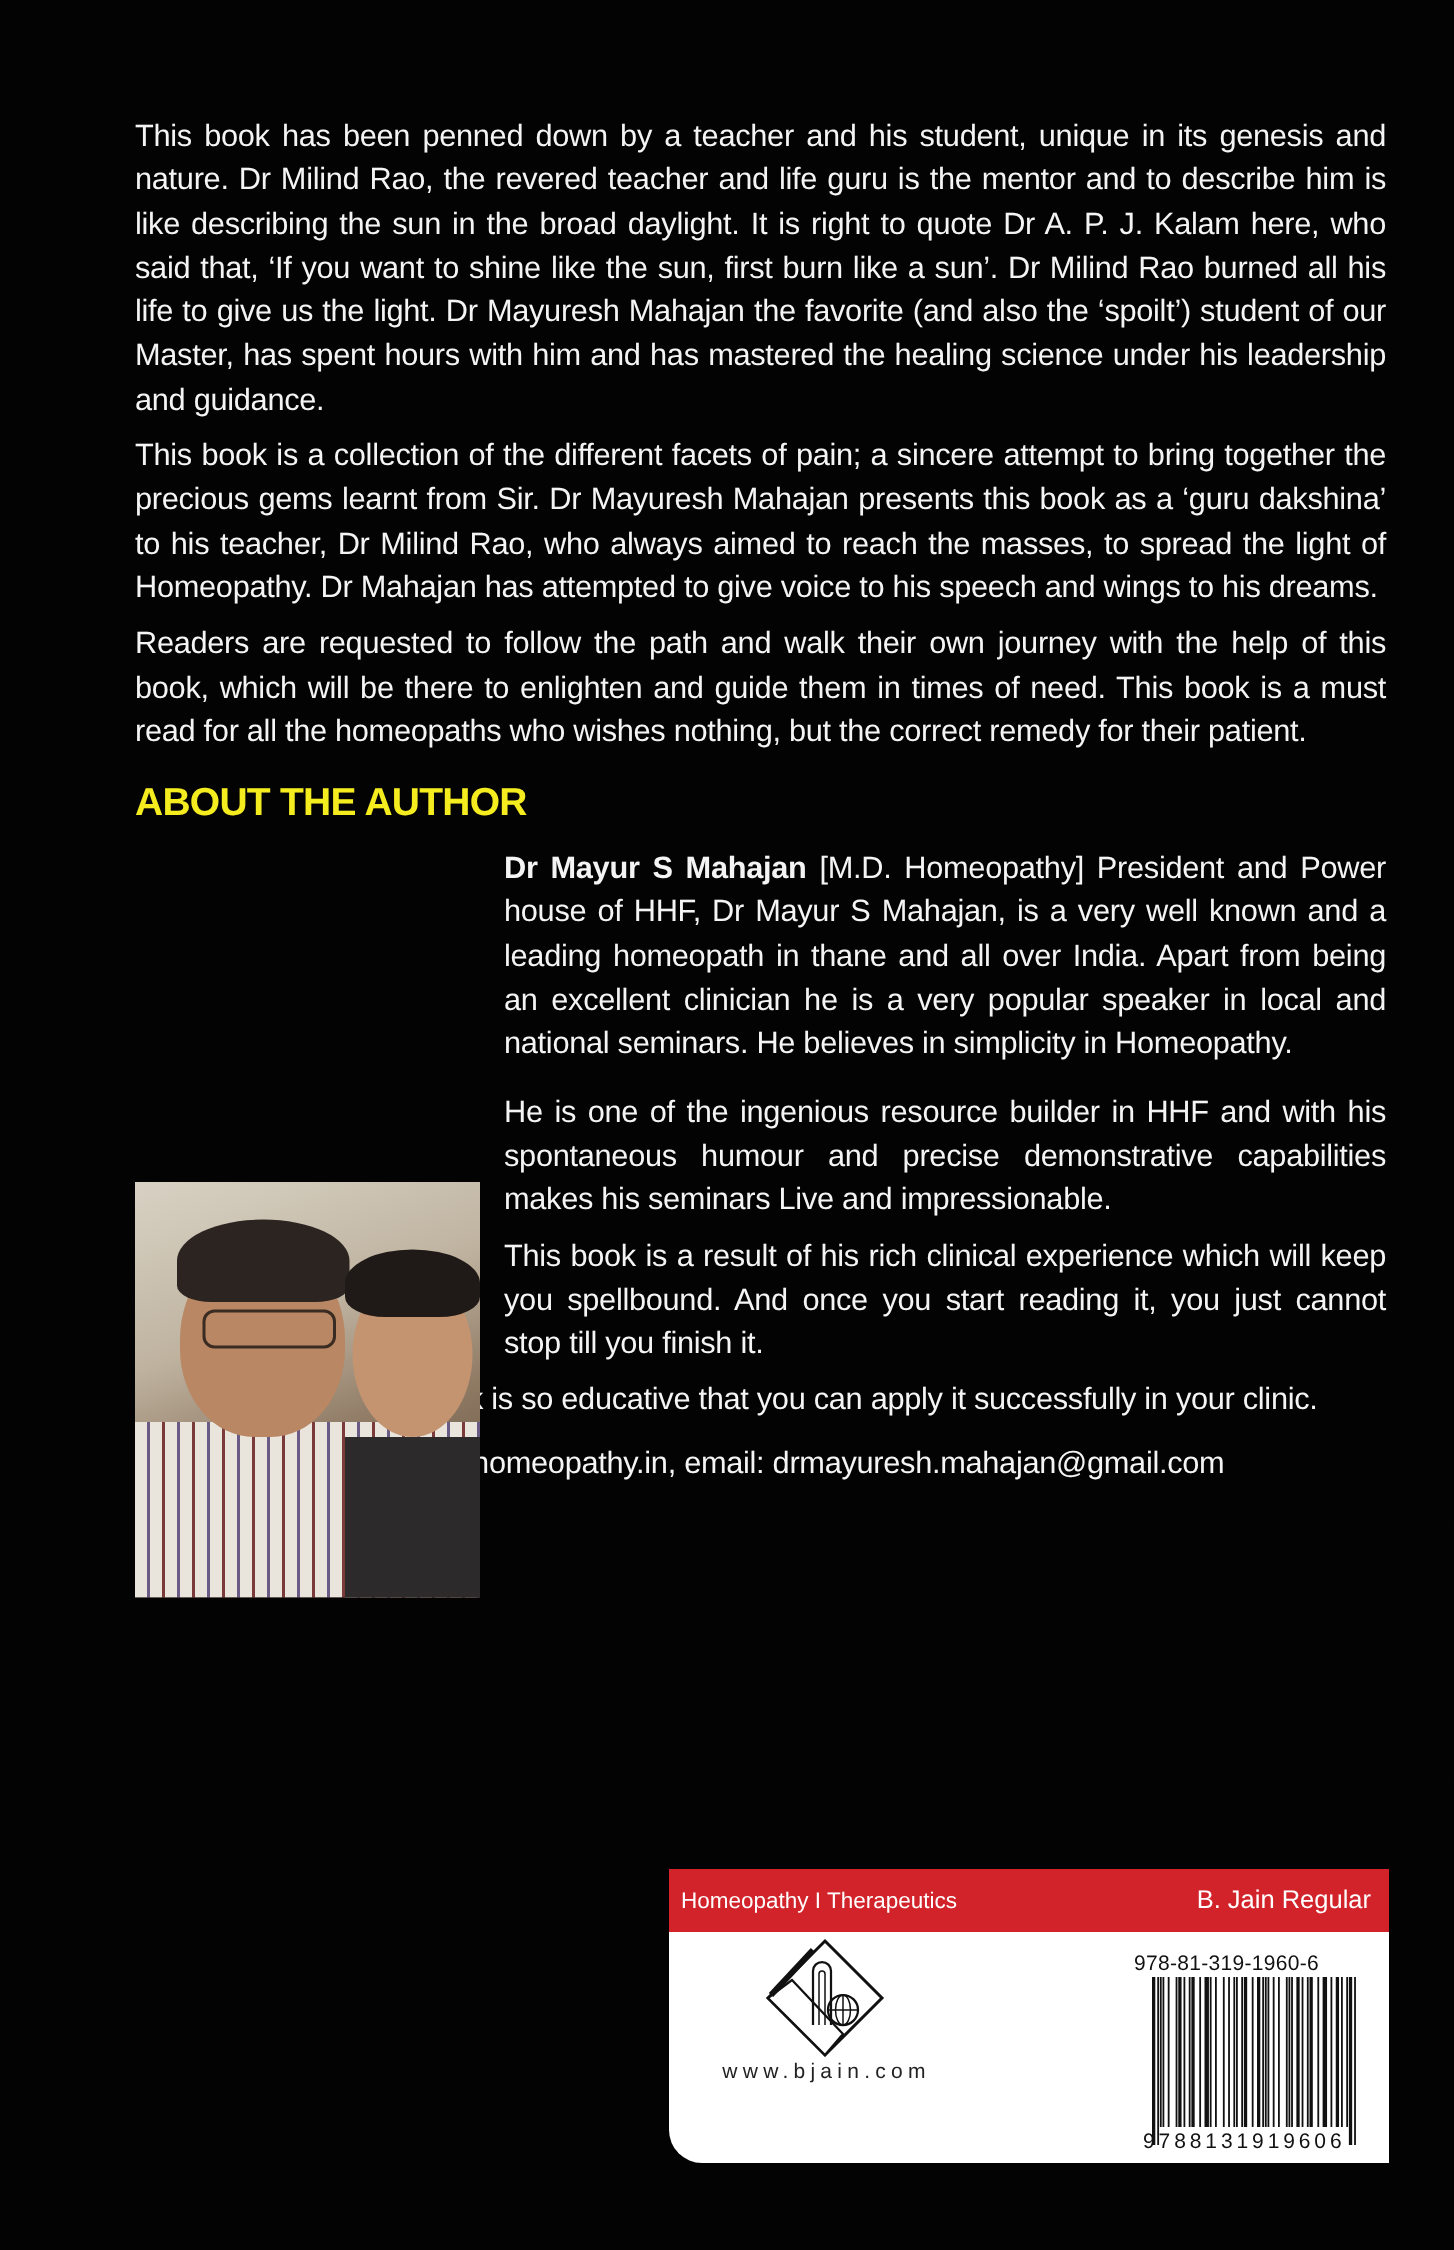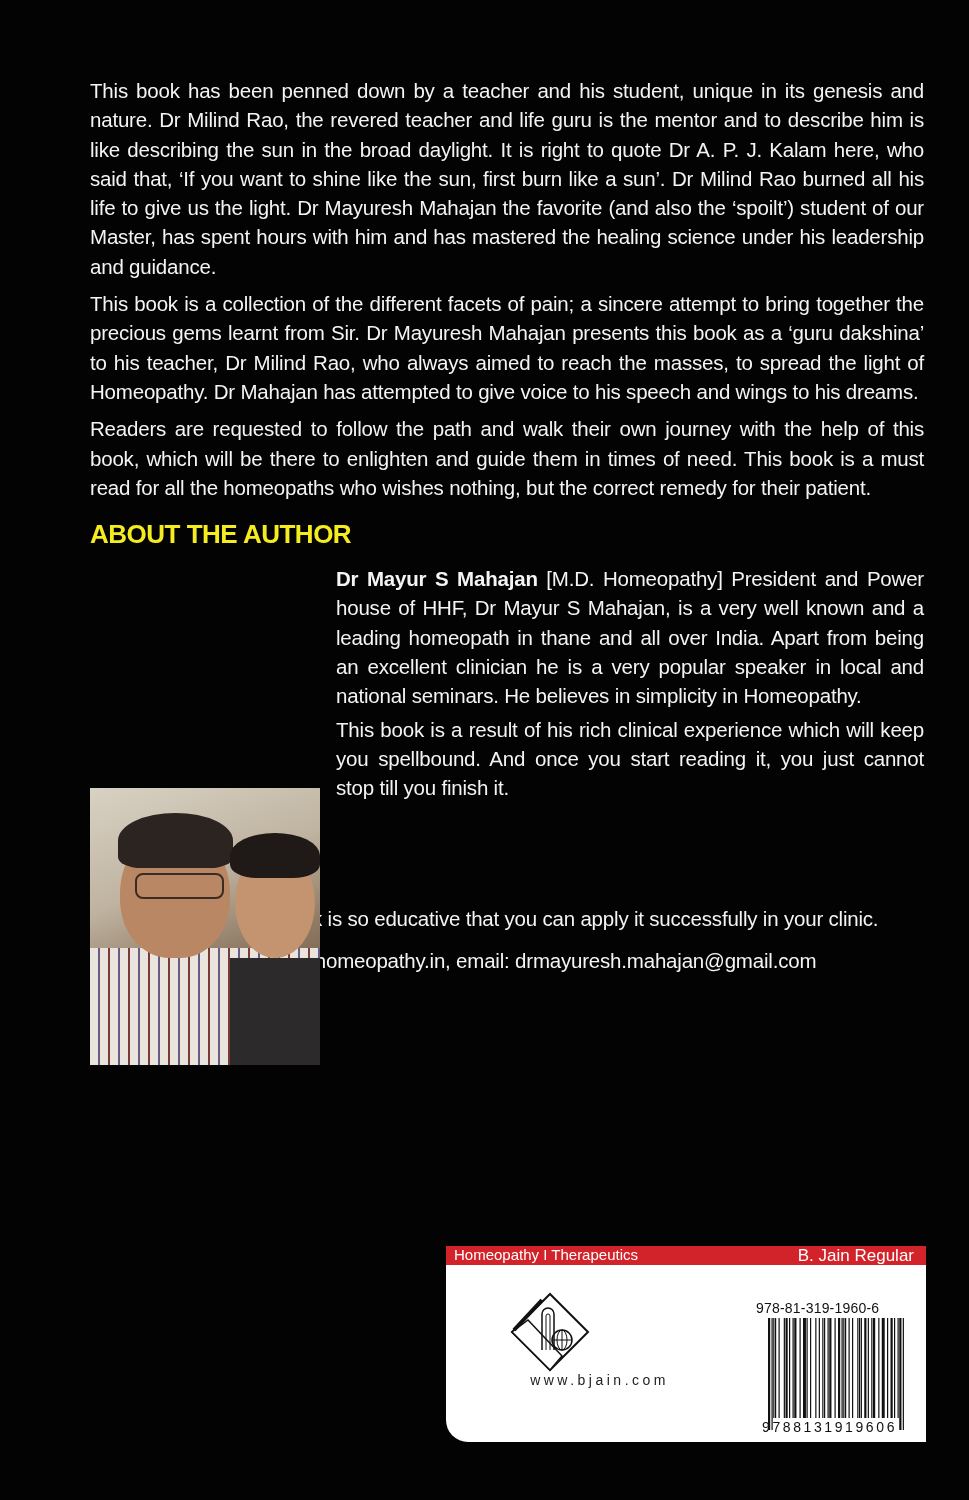--- a/index.html
+++ b/index.html
@@ -33,46 +33,47 @@
   .photo .shirt { position:absolute; left:0; top:160px; width:230px; height:117px;
     background: repeating-linear-gradient(90deg,#e9e4dc 0 8px,#6a5b86 8px 10px,#e9e4dc 10px 18px,#7a3a3a 18px 20px); }
   .photo .shirt2 { position:absolute; left:140px; top:170px; width:90px; height:107px; background:#2c2a2a; }
   .contact { text-align: center; font-size: 20.5px; line-height: 28px; margin-top: 14px; letter-spacing: -0.2px; }
 
   .panel {
     position: absolute; left: 446px; top: 1246px; width: 480px; height: 196px;
     background: #ffffff; border-bottom-left-radius: 22px; overflow: hidden;
   }
   .panel-bar {
-    height: 19px; background: #d2232a; color: #fff; display: flex;
-    justify-content: space-between; padding: 0 12px 0 8px;
+    height: 42px; background: #d2232a; color: #fff; display: flex;
+    justify-content: space-between; align-items: center; padding: 0 12px 0 8px;
     font-size: 15px;
   }
   .panel-bar .right { font-size: 17px; }
   .logo { position: absolute; left: 62px; top: 44px; width: 84px; height: 84px; }
-  .site { position: absolute; left: 0; top: 126px; width: 210px; text-align: right;
-    color: #222; font-size: 14px; letter-spacing: 3.5px; padding-left: 13px; }
+  .site { position: absolute; left: 0; top: 126px; width: 210px; text-align: center;
+    color: #222; font-size: 14px; letter-spacing: 3.5px; }
   .isbn { position: absolute; left: 310px; top: 54px; color: #111; font-size: 14px; letter-spacing: 0.2px; }
   .barcode { position: absolute; left: 316px; top: 72px; width: 150px; height: 120px; }
 </style>
 </head>
 <body>
 
 <div class="content">
   <p class="body">This book has been penned down by a teacher and his student, unique in its genesis and nature. Dr Milind Rao, the revered teacher and life guru is the mentor and to describe him is like describing the sun in the broad daylight. It is right to quote Dr A. P. J. Kalam here, who said that, ‘If you want to shine like the sun, first burn like a sun’. Dr Milind Rao burned all his life to give us the light. Dr Mayuresh Mahajan the favorite (and also the ‘spoilt’) student of our Master, has spent hours with him and has mastered the healing science under his leadership and guidance.</p>
   <p class="body">This book is a collection of the different facets of pain; a sincere attempt to bring together the precious gems learnt from Sir. Dr Mayuresh Mahajan presents this book as a ‘guru dakshina’ to his teacher, Dr Milind Rao, who always aimed to reach the masses, to spread the light of Homeopathy. Dr Mahajan has attempted to give voice to his speech and wings to his dreams.</p>
   <p class="body">Readers are requested to follow the path and walk their own journey with the help of this book, which will be there to enlighten and guide them in times of need. This book is a must read for all the homeopaths who wishes nothing, but the correct remedy for their patient.</p>
 
   <h2 class="heading author-heading">ABOUT THE AUTHOR</h2>
   <div class="author-wrap">
     <span style="float: left; width: 246px; height: 280px; margin-top: 60px;"></span>
-      <p class="body" style="margin-bottom:4px">
+      <p class="body" style="margin-bottom:16px">
       <span class="bold-inline">Dr Mayur S Mahajan</span><span> [M.D. Homeopathy] President and Power house of HHF, Dr Mayur S Mahajan, is a very well known and a leading homeopath in thane and all over India. Apart from being an excellent clinician he is a very popular speaker in local and national seminars. He believes in simplicity in Homeopathy.</span>
     </p>
   </div>
+  <p class="body">He is one of the ingenious resource builder in HHF and with his spontaneous humour and precise demonstrative capabilities makes his seminars Live and impressionable.</p>
   <p class="body">This book is a result of his rich clinical experience which will keep you spellbound. And once you start reading it, you just cannot stop till you finish it.</p>
   <p class="body" style="clear:both">The approach of this book is so educative that you can apply it successfully in your clinic.</p>
   <div class="contact">www.alliswellhomeopathy.in, email: drmayuresh.mahajan@gmail.com</div>
 </div>
 
 <div class="photo" style="position:absolute; left:90px; top:788px; margin:0;">
   <div class="shirt"></div>
     <div class="shirt2"></div>
   <div class="face1"></div>
     <div class="hair1"></div>

